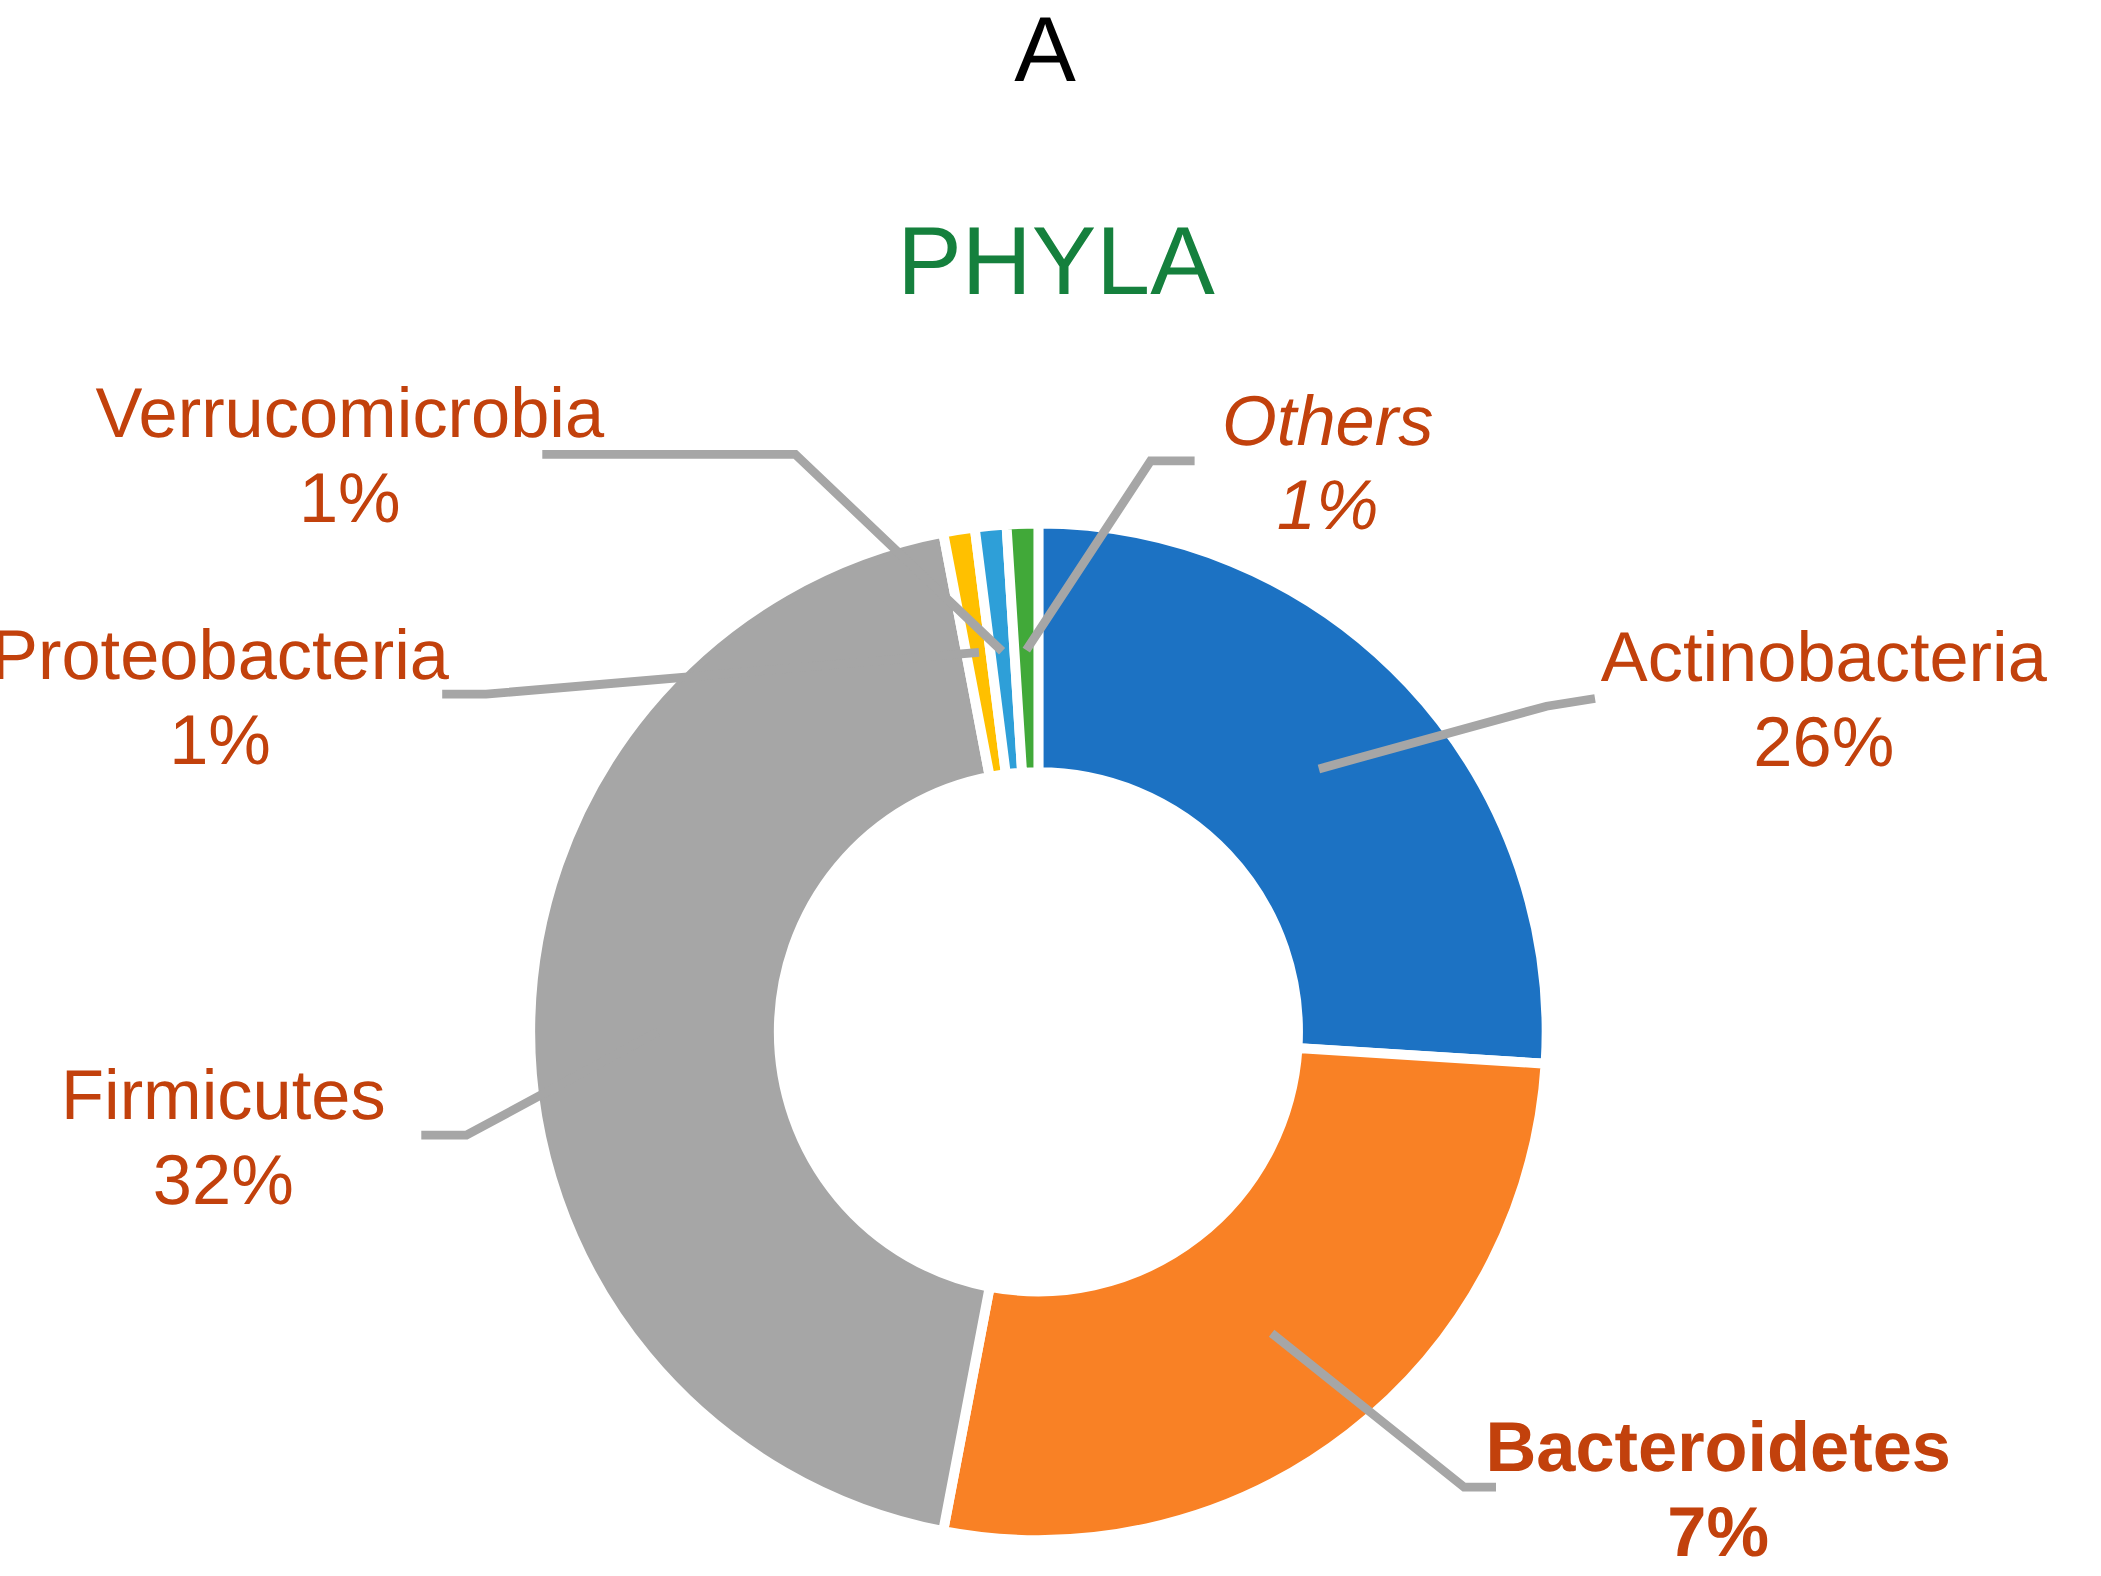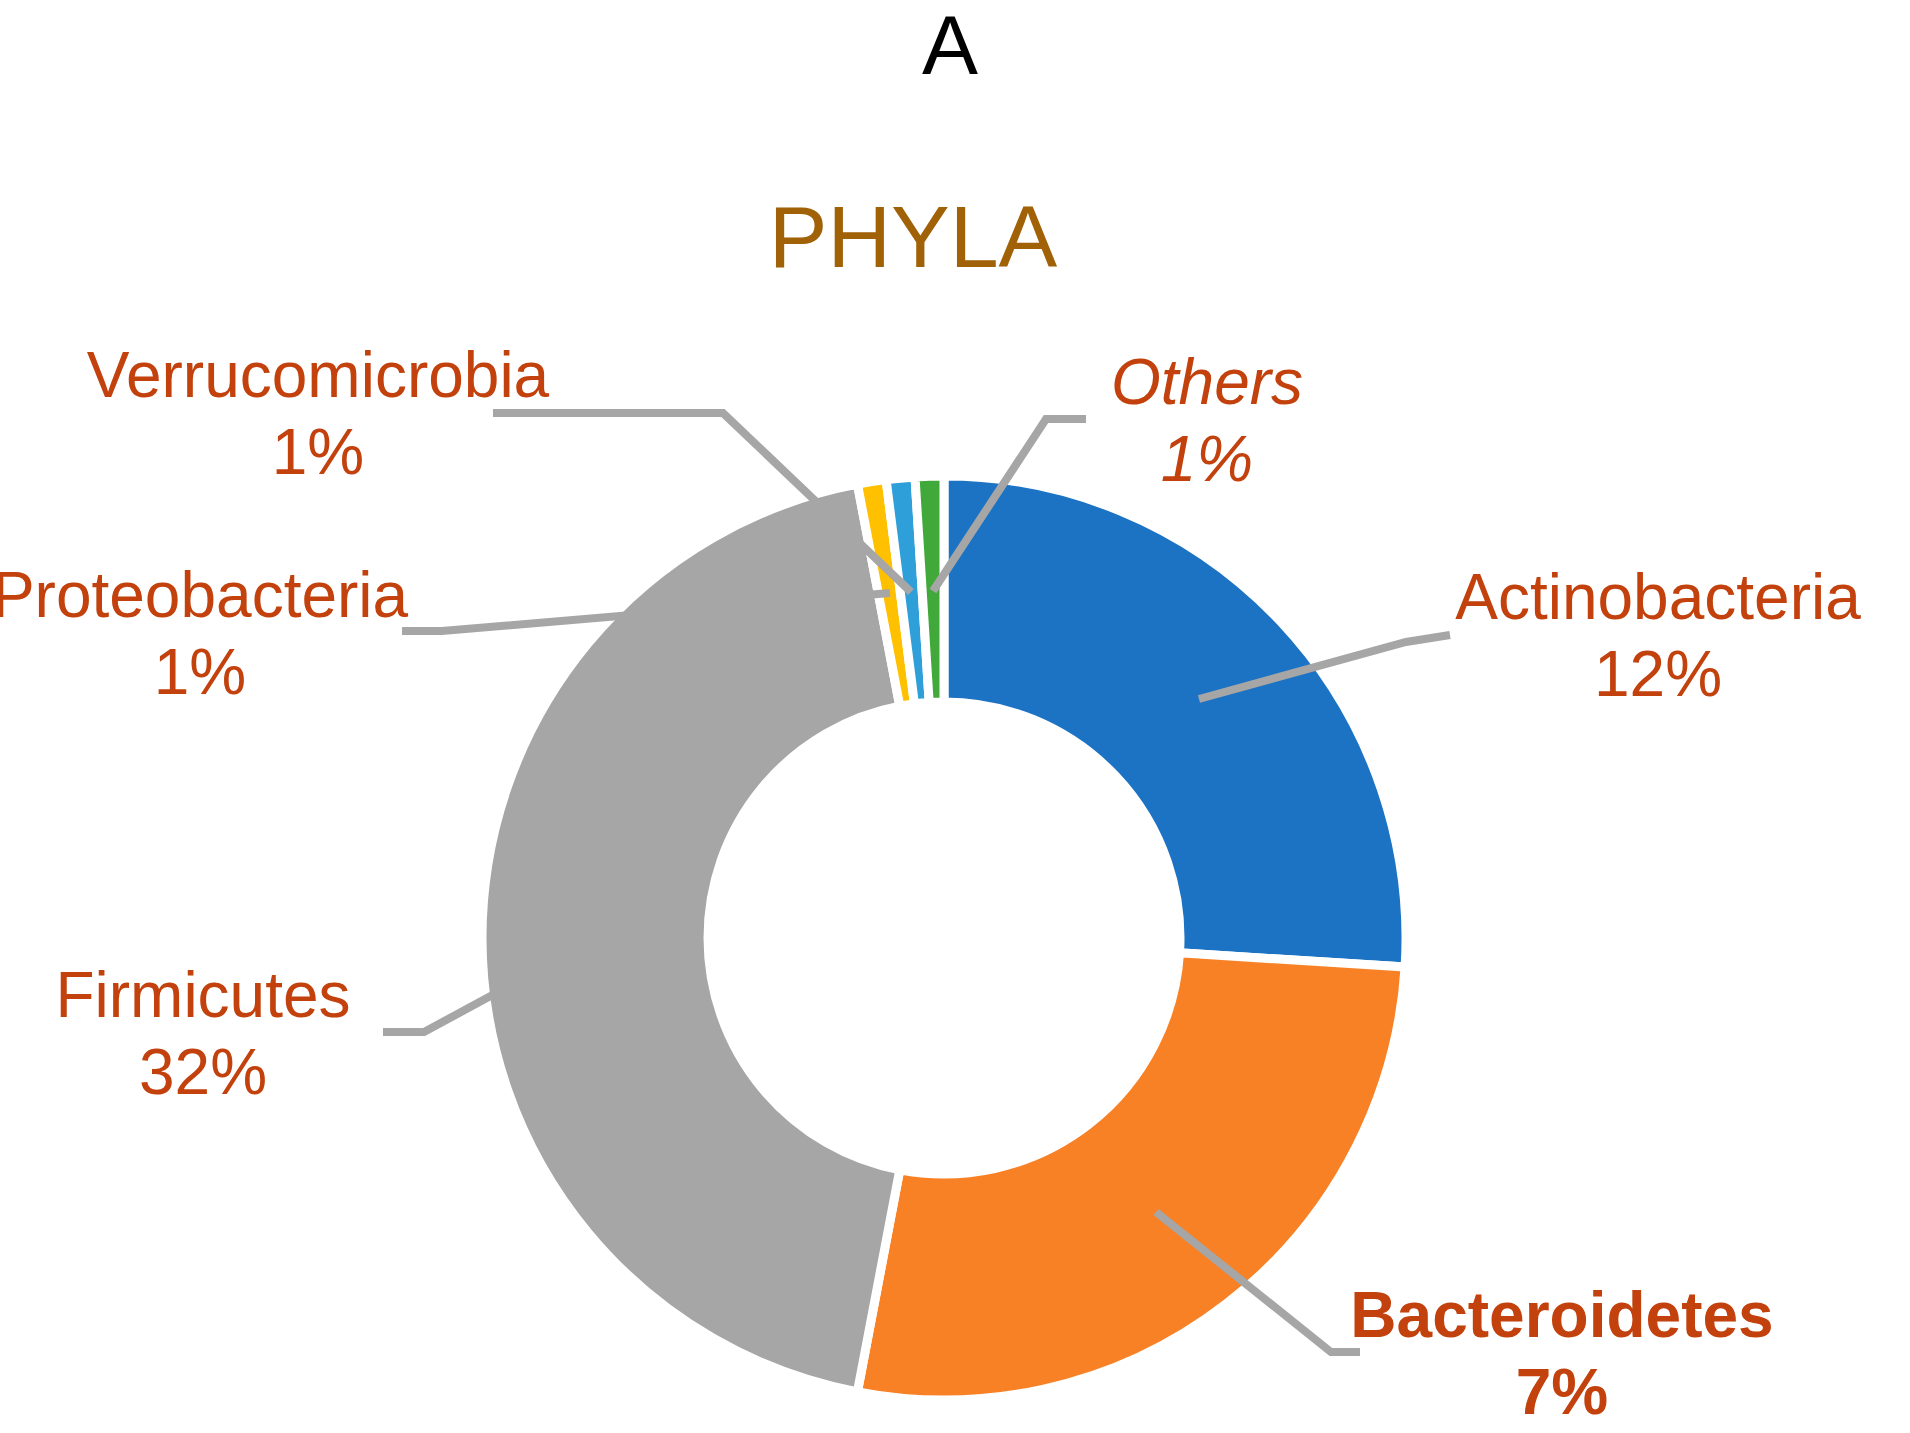--- a/index.html
+++ b/index.html
@@ -14,24 +14,24 @@
   .panel-label {
     position: absolute;
     left: 950px; top: 45px;
     transform: translate(-50%, -50%);
     font-size: 84px;
     color: #000000;
     white-space: nowrap;
   }
   .chart-title {
     position: absolute;
-    left: 913px; top: 237px;
+    left: 960px; top: 237px;
     transform: translate(-50%, -50%);
     font-size: 88px;
-    color: #a16207;
+    color: #15803d;
     white-space: nowrap;
   }
   svg.donut {
     position: absolute;
     left: 0; top: 0;
     width: 1910px;
     height: 1433px;
   }
   .slice-label {
     position: absolute;
@@ -68,21 +68,21 @@
       <polyline points="1199,699 1406,642 1450,635" fill="none" stroke="#A6A6A6" stroke-width="8" stroke-linejoin="miter"></polyline>
       <polyline points="1156,1212 1331,1352 1360,1352" fill="none" stroke="#A6A6A6" stroke-width="8" stroke-linejoin="miter"></polyline>
       <polyline points="598,938 424,1032 383,1032" fill="none" stroke="#A6A6A6" stroke-width="8" stroke-linejoin="miter"></polyline>
       <polyline points="890,593 442,631 402,631" fill="none" stroke="#A6A6A6" stroke-width="8" stroke-linejoin="miter"></polyline>
       <polyline points="911,592 723,413 493,413" fill="none" stroke="#A6A6A6" stroke-width="8" stroke-linejoin="miter"></polyline>
       <polyline points="933,591 1046,419 1086,419" fill="none" stroke="#A6A6A6" stroke-width="8" stroke-linejoin="miter"></polyline>
     </svg>
 
   <div class="slice-label lbl-actinobacteria">
     <div>Actinobacteria</div>
-    <div>12%</div>
+    <div>26%</div>
   </div>
 
   <div class="slice-label lbl-bacteroidetes">
     <div>Bacteroidetes</div>
     <div>7%</div>
   </div>
 
   <div class="slice-label lbl-firmicutes">
     <div>Firmicutes</div>
     <div>32%</div>

